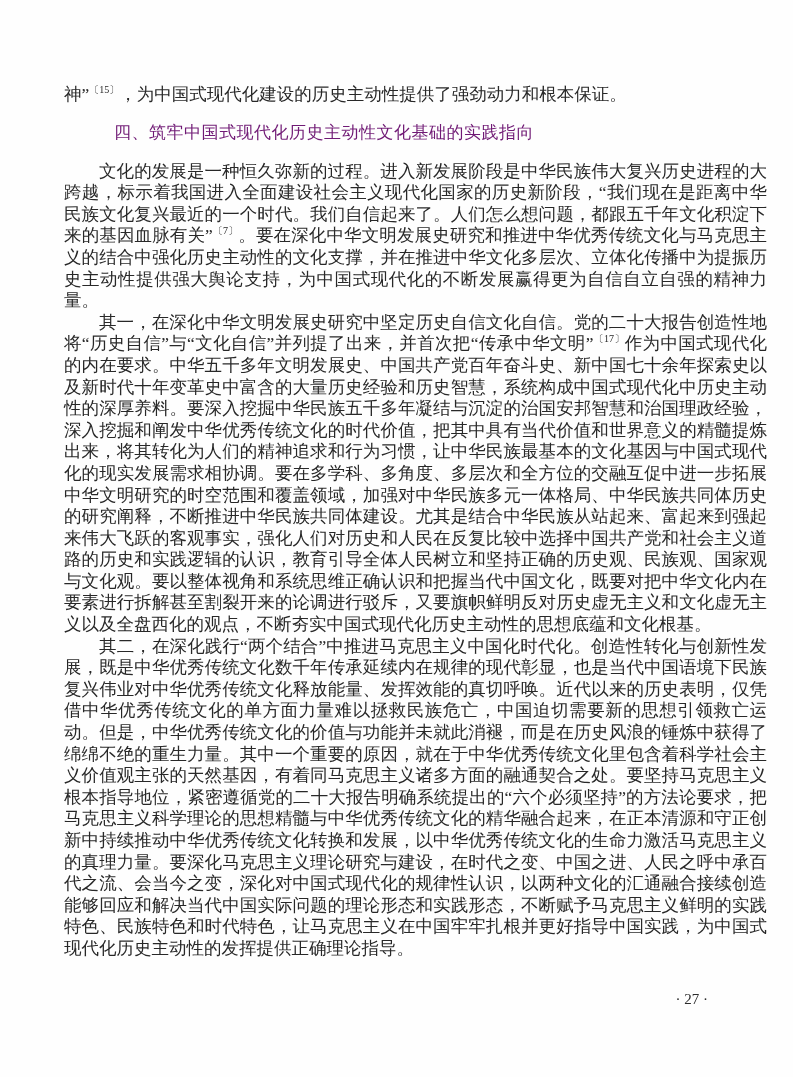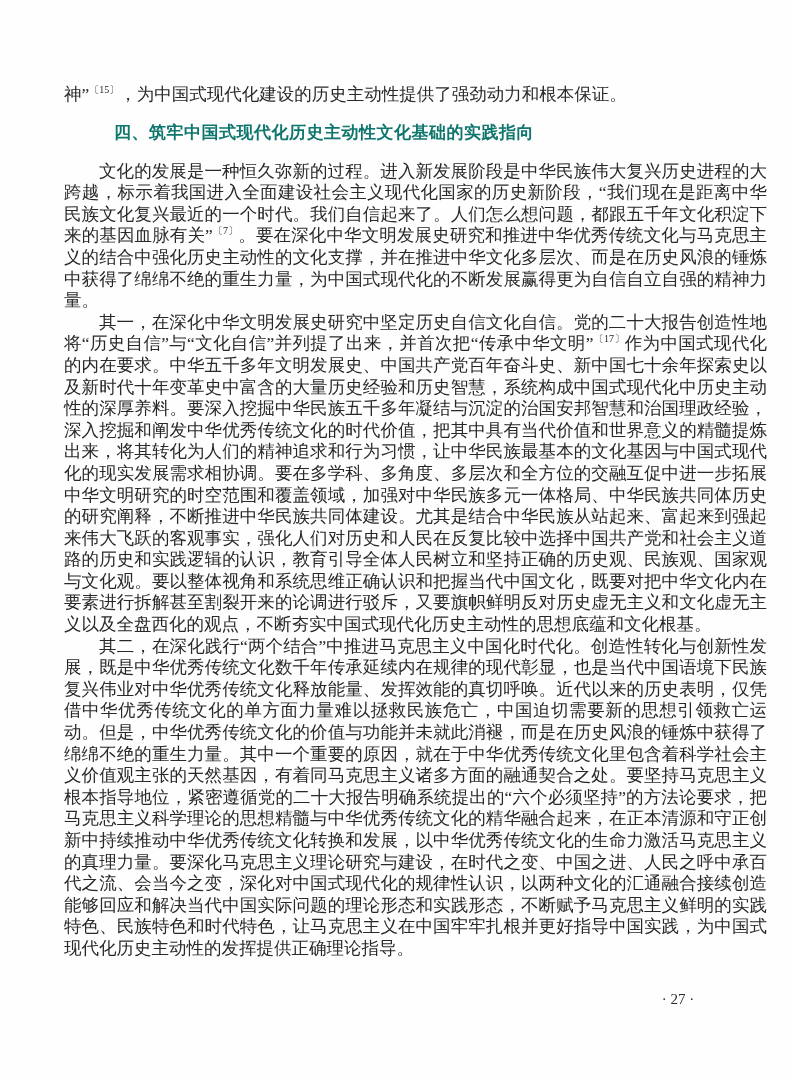--- a/index.html
+++ b/index.html
@@ -30,50 +30,50 @@
     text-indent: 2em;
     word-break: break-all;
     overflow-wrap: anywhere;
   }
   .para.continuation {
     text-indent: 0;
   }
   .heading {
     margin: 17px 0 18px 0;
     font-family: "Liberation Sans", "DejaVu Sans", sans-serif;
-    font-weight: 700;
+    font-weight: 400;
     font-size: 17px;
     line-height: 20px;
-    color: #0f766e;
+    color: #701a75;
     text-indent: 50px;
     letter-spacing: 0.5px;
   }
   sup.ref {
     font-size: 10px;
     line-height: 0;
     vertical-align: super;
   }
   .page-number {
     position: absolute;
     left: 648px;
     top: 991px;
     width: 60px;
-    text-align: center;
+    text-align: right;
     font-size: 15px;
     color: #2b2b2b;
     font-family: "Liberation Serif", "DejaVu Serif", serif;
   }
 </style>
 </head>
 <body>
 
 <div class="page">
   <div class="content">
     <p class="para continuation"><span>神”</span><sup class="ref">〔15〕</sup><span>，为中国式现代化建设的历史主动性提供了强劲动力和根本保证。</span></p>
     <h2 class="heading">四、筑牢中国式现代化历史主动性文化基础的实践指向</h2>
     <div id="paragraph-list">
-        <p class="para"><span>文化的发展是一种恒久弥新的过程。进入新发展阶段是中华民族伟大复兴历史进程的大跨越，标示着我国进入全面建设社会主义现代化国家的历史新阶段，“我们现在是距离中华民族文化复兴最近的一个时代。我们自信起来了。人们怎么想问题，都跟五千年文化积淀下来的基因血脉有关”</span><sup class="ref">〔7〕</sup><span>。要在深化中华文明发展史研究和推进中华优秀传统文化与马克思主义的结合中强化历史主动性的文化支撑，并在推进中华文化多层次、而是在历史风浪的锤炼中获得了绵绵不绝的重生力量，为中国式现代化的不断发展赢得更为自信自立自强的精神力量。</span></p>
+        <p class="para"><span>文化的发展是一种恒久弥新的过程。进入新发展阶段是中华民族伟大复兴历史进程的大跨越，标示着我国进入全面建设社会主义现代化国家的历史新阶段，“我们现在是距离中华民族文化复兴最近的一个时代。我们自信起来了。人们怎么想问题，都跟五千年文化积淀下来的基因血脉有关”</span><sup class="ref">〔7〕</sup><span>。要在深化中华文明发展史研究和推进中华优秀传统文化与马克思主义的结合中强化历史主动性的文化支撑，并在推进中华文化多层次、立体化传播中为提振历史主动性提供强大舆论支持，为中国式现代化的不断发展赢得更为自信自立自强的精神力量。</span></p>
         <p class="para"><span>其一，在深化中华文明发展史研究中坚定历史自信文化自信。党的二十大报告创造性地将“历史自信”与“文化自信”并列提了出来，并首次把“传承中华文明”</span><sup class="ref">〔17〕</sup><span>作为中国式现代化的内在要求。中华五千多年文明发展史、中国共产党百年奋斗史、新中国七十余年探索史以及新时代十年变革史中富含的大量历史经验和历史智慧，系统构成中国式现代化中历史主动性的深厚养料。要深入挖掘中华民族五千多年凝结与沉淀的治国安邦智慧和治国理政经验，深入挖掘和阐发中华优秀传统文化的时代价值，把其中具有当代价值和世界意义的精髓提炼出来，将其转化为人们的精神追求和行为习惯，让中华民族最基本的文化基因与中国式现代化的现实发展需求相协调。要在多学科、多角度、多层次和全方位的交融互促中进一步拓展中华文明研究的时空范围和覆盖领域，加强对中华民族多元一体格局、中华民族共同体历史的研究阐释，不断推进中华民族共同体建设。尤其是结合中华民族从站起来、富起来到强起来伟大飞跃的客观事实，强化人们对历史和人民在反复比较中选择中国共产党和社会主义道路的历史和实践逻辑的认识，教育引导全体人民树立和坚持正确的历史观、民族观、国家观与文化观。要以整体视角和系统思维正确认识和把握当代中国文化，既要对把中华文化内在要素进行拆解甚至割裂开来的论调进行驳斥，又要旗帜鲜明反对历史虚无主义和文化虚无主义以及全盘西化的观点，不断夯实中国式现代化历史主动性的思想底蕴和文化根基。</span></p>
         <p class="para"><span>其二，在深化践行“两个结合”中推进马克思主义中国化时代化。创造性转化与创新性发展，既是中华优秀传统文化数千年传承延续内在规律的现代彰显，也是当代中国语境下民族复兴伟业对中华优秀传统文化释放能量、发挥效能的真切呼唤。近代以来的历史表明，仅凭借中华优秀传统文化的单方面力量难以拯救民族危亡，中国迫切需要新的思想引领救亡运动。但是，中华优秀传统文化的价值与功能并未就此消褪，而是在历史风浪的锤炼中获得了绵绵不绝的重生力量。其中一个重要的原因，就在于中华优秀传统文化里包含着科学社会主义价值观主张的天然基因，有着同马克思主义诸多方面的融通契合之处。要坚持马克思主义根本指导地位，紧密遵循党的二十大报告明确系统提出的“六个必须坚持”的方法论要求，把马克思主义科学理论的思想精髓与中华优秀传统文化的精华融合起来，在正本清源和守正创新中持续推动中华优秀传统文化转换和发展，以中华优秀传统文化的生命力激活马克思主义的真理力量。要深化马克思主义理论研究与建设，在时代之变、中国之进、人民之呼中承百代之流、会当今之变，深化对中国式现代化的规律性认识，以两种文化的汇通融合接续创造能够回应和解决当代中国实际问题的理论形态和实践形态，不断赋予马克思主义鲜明的实践特色、民族特色和时代特色，让马克思主义在中国牢牢扎根并更好指导中国实践，为中国式现代化历史主动性的发挥提供正确理论指导。</span></p>
       </div>
   </div>
   <div class="page-number">· 27 ·</div>
 </div>
 
 </body></html>

